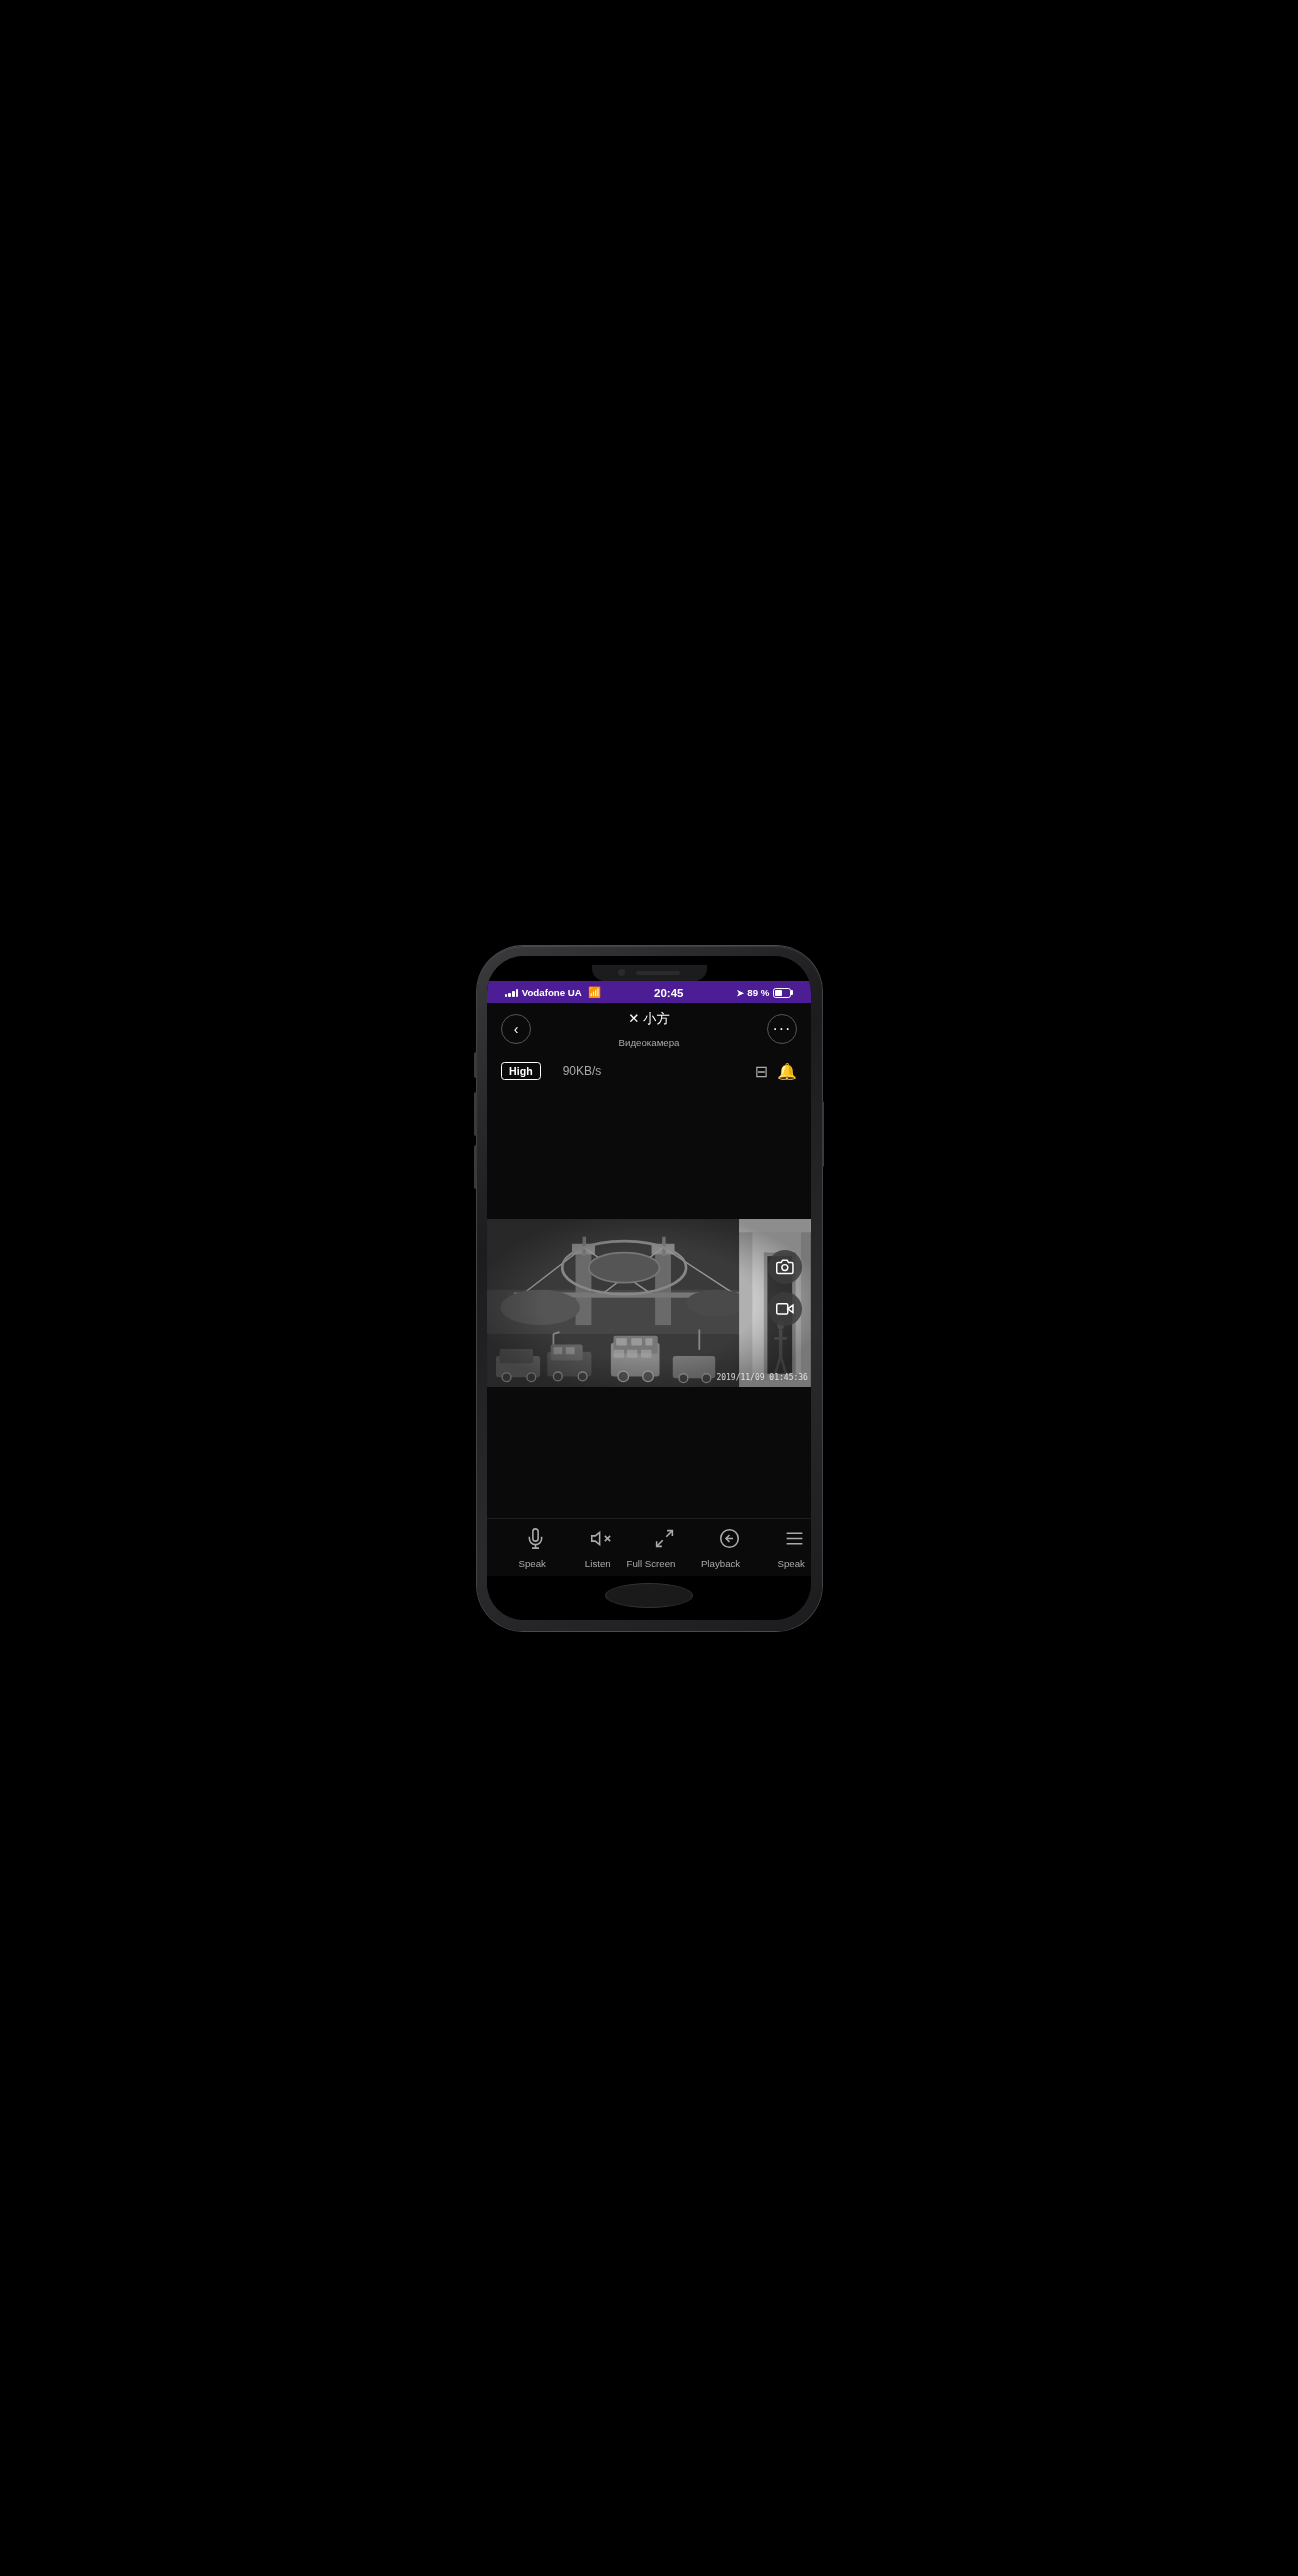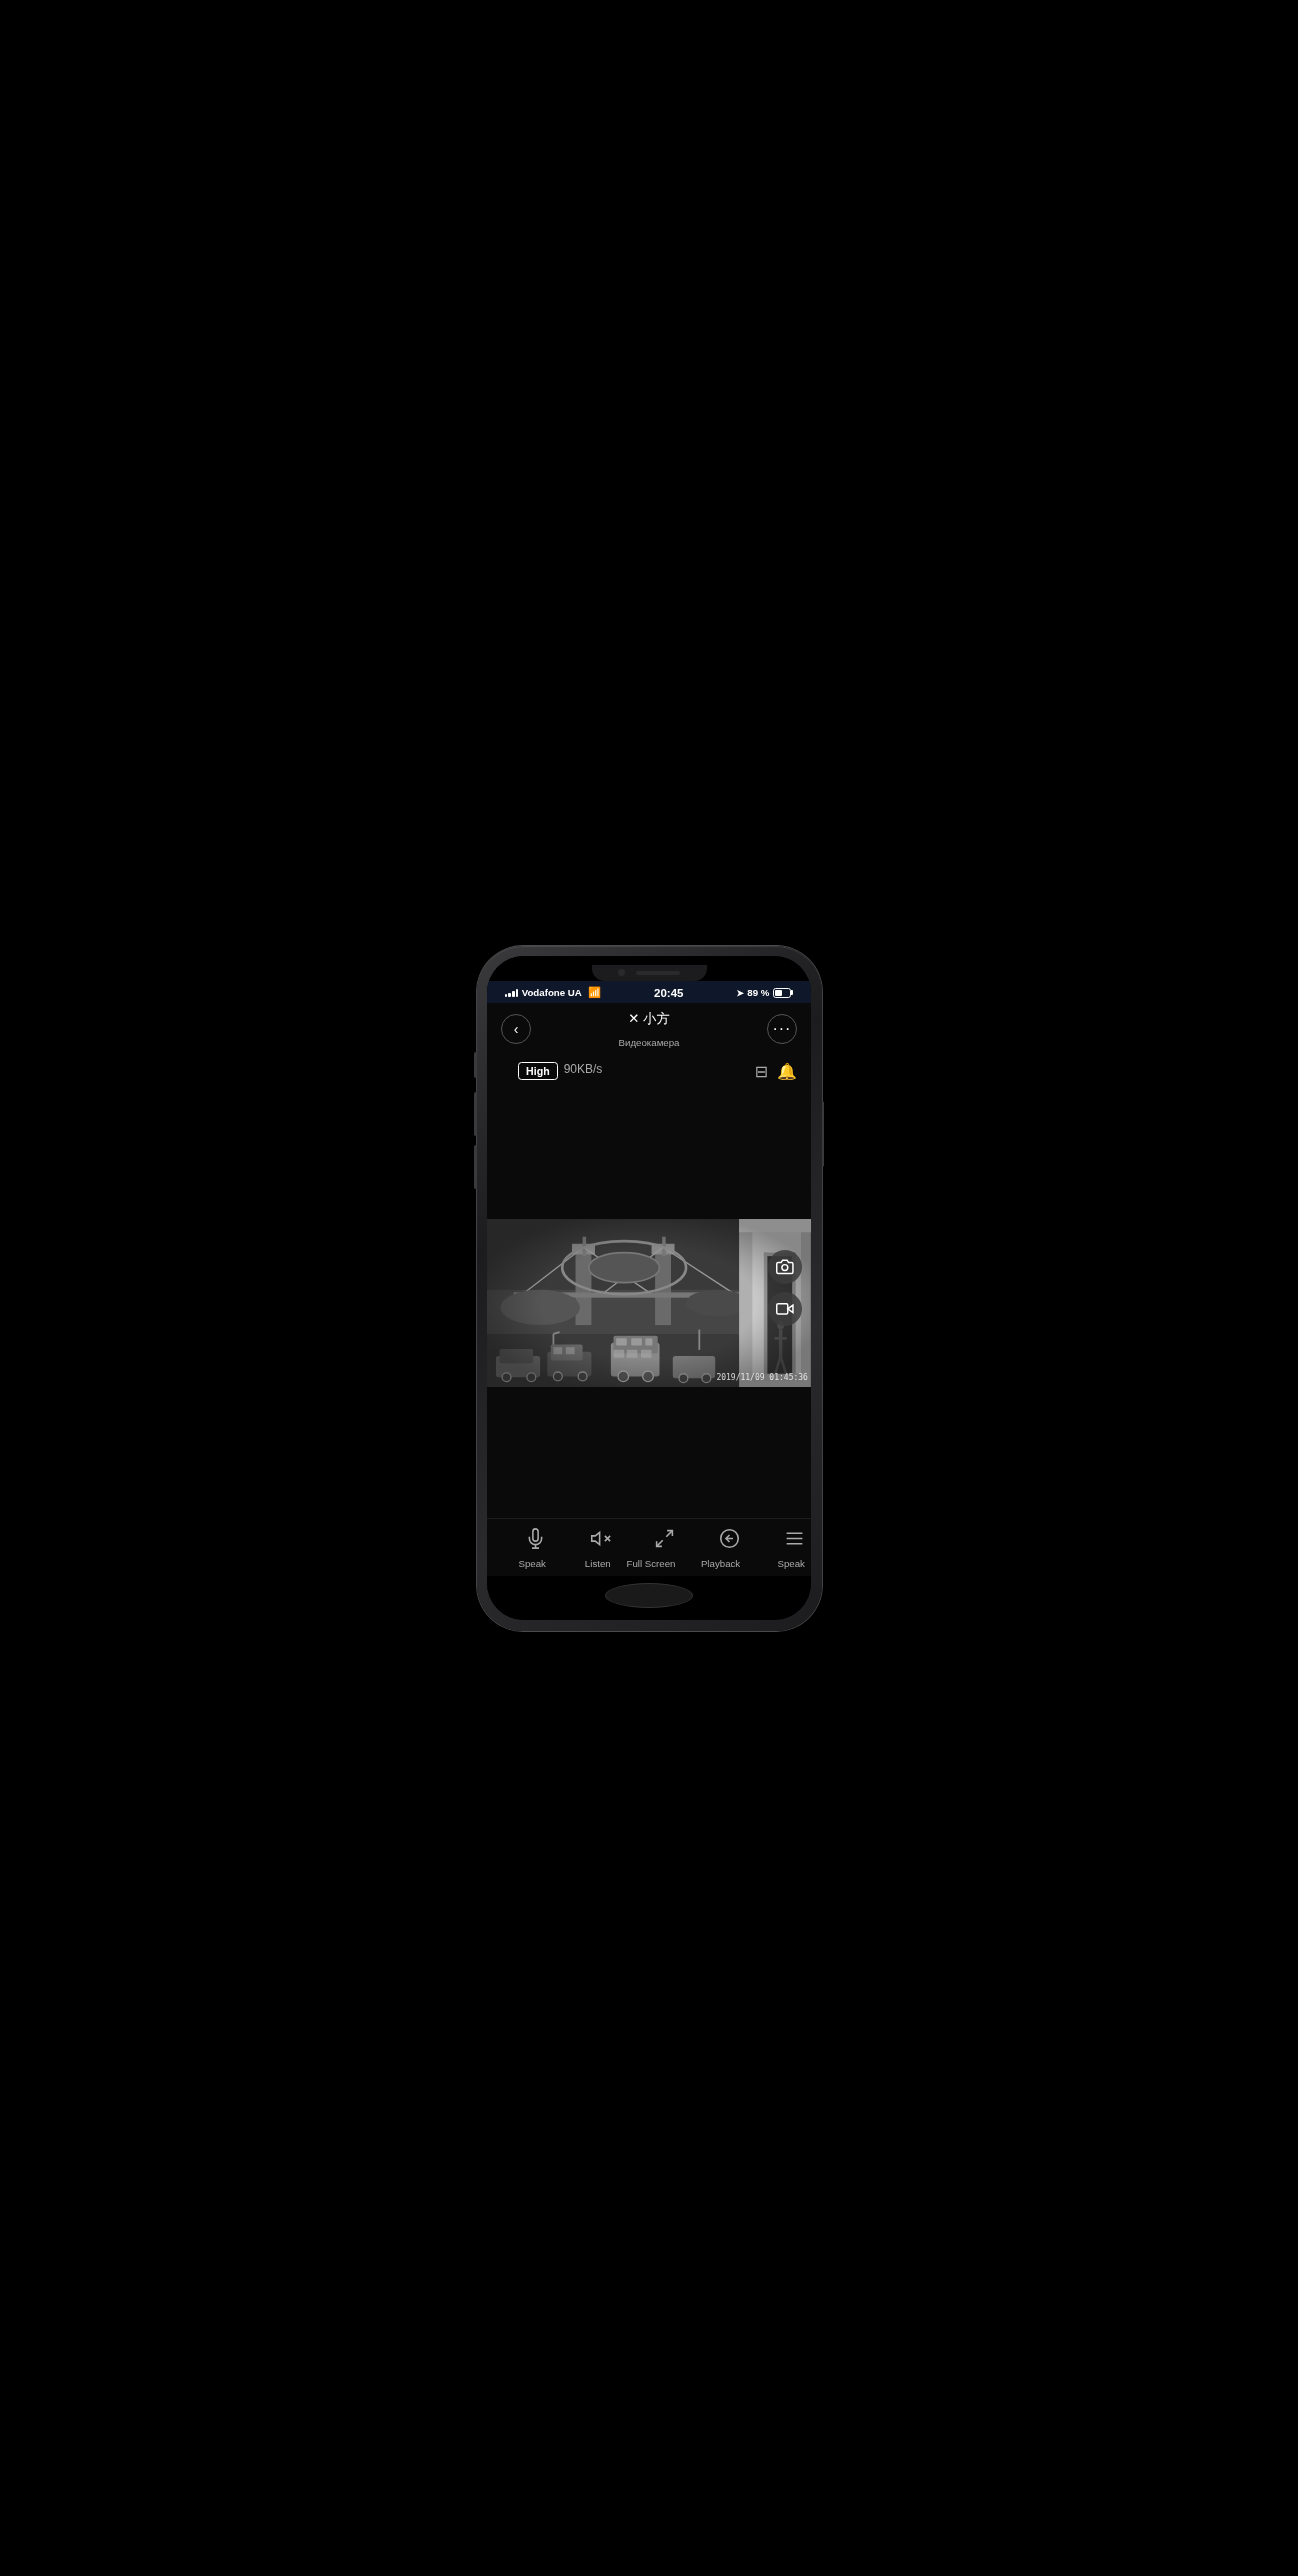--- a/index.html
+++ b/index.html
@@ -104,21 +104,21 @@
     }
     
     .status-bar {
       display: flex;
       justify-content: space-between;
       align-items: center;
       padding: 5.3px 17.7px 3.5px;
       color: #fff;
       font-size: 9.7px;
       font-weight: 600;
-      background: #0f172a;
+      background: #4c1d95;
     }
     .status-left {
       display: flex;
       align-items: center;
       gap: 3.5px;
     }
     .signal-bars {
       display: flex;
       align-items: flex-end;
       gap: 0.9px;
@@ -218,22 +218,22 @@
     
     .quality-bar {
       background: #0a0a0a;
       display: flex;
       align-items: center;
       justify-content: space-between;
       padding: 5.3px 14px 7px;
     }
     .quality-left {
       display: flex;
-      gap: 6px;
-      margin-left: 17px;
+      align-items: center;
+      gap: 22px;
     }
     .quality-badge {
       border: 1.3px solid #fff;
       border-radius: 3.5px;
       padding: 1.8px 7px;
       color: #fff;
       font-size: 10.6px;
       font-weight: 600;
     }
     .quality-speed {

